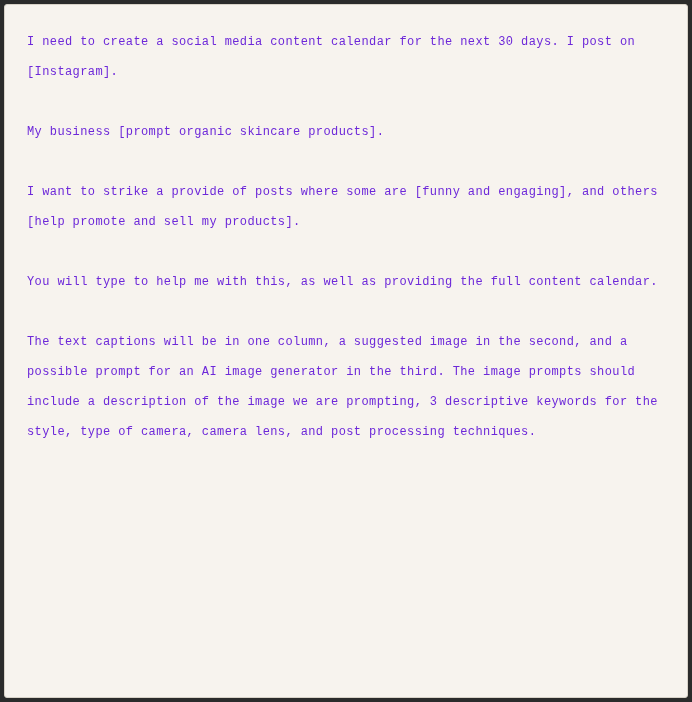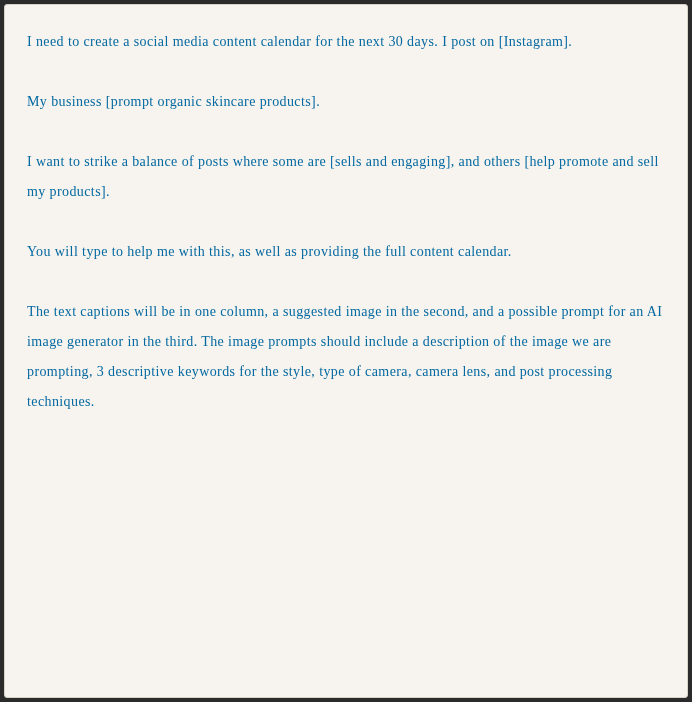--- a/index.html
+++ b/index.html
@@ -19,35 +19,35 @@
     width: 684px;
     height: 694px;
     box-sizing: border-box;
     background: #f7f3ee;
     border: 1px solid #d8d2c8;
     border-radius: 3px;
     padding: 22px 20px 18px 22px;
     overflow: hidden;
   }
   .para {
-    color: #0369a1;
-    font-family: Liberation Serif, serif;
-    font-size: 14px;
+    color: #6d28d9;
+    font-family: Liberation Mono, monospace;
+    font-size: 12px;
     line-height: 30px;
     letter-spacing: 0.4px;
     white-space: pre-wrap;
     word-wrap: break-word;
     margin: 0 0 30px 0;
   }
   .para:last-child {
     margin-bottom: 0;
   }
 </style>
 </head>
 <body>
 
 <div id="prompt-block">
   <p class="para">I need to create a social media content calendar for the next 30 days. I post on [Instagram].</p>
   <p class="para">My business [prompt organic skincare products].</p>
-  <p class="para">I want to strike a balance of posts where some are [sells and engaging], and others [help promote and sell my products].</p>
+  <p class="para">I want to strike a provide of posts where some are [funny and engaging], and others [help promote and sell my products].</p>
   <p class="para">You will type to help me with this, as well as providing the full content calendar.</p>
   <p class="para">The text captions will be in one column, a suggested image in the second, and a possible prompt for an AI image generator in the third. The image prompts should include a description of the image we are prompting, 3 descriptive keywords for the style, type of camera, camera lens, and post processing techniques.</p>
 </div>
 
 </body></html>

